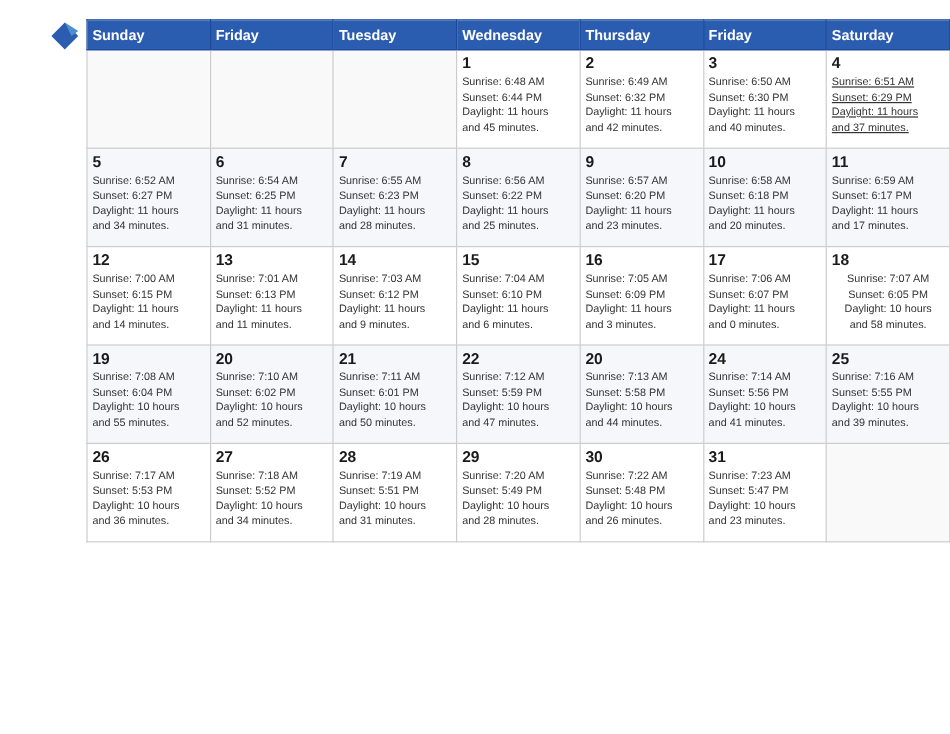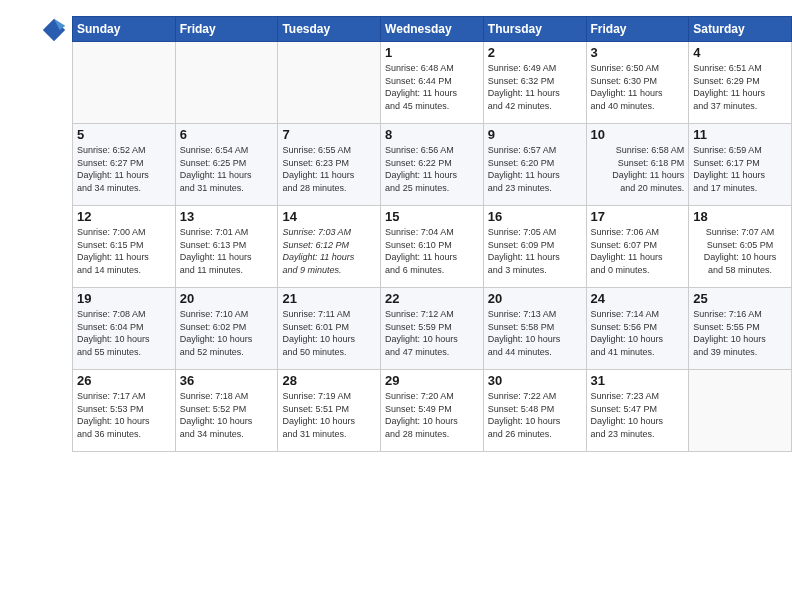--- a/index.html
+++ b/index.html
@@ -150,21 +150,21 @@
           </td>
           <td>
             <span class="day-number">3</span>
             <div class="day-info" style="white-space: pre-line;">Sunrise: 6:50 AM
 Sunset: 6:30 PM
 Daylight: 11 hours
 and 40 minutes.</div>
           </td>
           <td>
             <span class="day-number">4</span>
-            <div class="day-info" style="white-space: pre-line;">Sunrise: 6:51 AM
+            <div class="day-info" style="white-space: pre-line; text-decoration: underline;">Sunrise: 6:51 AM
 Sunset: 6:29 PM
 Daylight: 11 hours
 and 37 minutes.</div>
           </td>
         </tr>
         <tr>
           <td>
             <span class="day-number">5</span>
             <div class="day-info" style="white-space: pre-line;">Sunrise: 6:52 AM
 Sunset: 6:27 PM
@@ -194,21 +194,21 @@
           </td>
           <td>
             <span class="day-number">9</span>
             <div class="day-info" style="white-space: pre-line;">Sunrise: 6:57 AM
 Sunset: 6:20 PM
 Daylight: 11 hours
 and 23 minutes.</div>
           </td>
           <td>
             <span class="day-number">10</span>
-            <div class="day-info" style="white-space: pre-line; text-align: right;">Sunrise: 6:58 AM
+            <div class="day-info" style="white-space: pre-line;">Sunrise: 6:58 AM
 Sunset: 6:18 PM
 Daylight: 11 hours
 and 20 minutes.</div>
           </td>
           <td>
             <span class="day-number">11</span>
             <div class="day-info" style="white-space: pre-line;">Sunrise: 6:59 AM
 Sunset: 6:17 PM
 Daylight: 11 hours
 and 17 minutes.</div>
@@ -224,21 +224,21 @@
           </td>
           <td>
             <span class="day-number">13</span>
             <div class="day-info" style="white-space: pre-line;">Sunrise: 7:01 AM
 Sunset: 6:13 PM
 Daylight: 11 hours
 and 11 minutes.</div>
           </td>
           <td>
             <span class="day-number">14</span>
-            <div class="day-info" style="white-space: pre-line; font-style: italic;">Sunrise: 7:03 AM
+            <div class="day-info" style="white-space: pre-line;">Sunrise: 7:03 AM
 Sunset: 6:12 PM
 Daylight: 11 hours
 and 9 minutes.</div>
           </td>
           <td>
             <span class="day-number">15</span>
             <div class="day-info" style="white-space: pre-line;">Sunrise: 7:04 AM
 Sunset: 6:10 PM
 Daylight: 11 hours
 and 6 minutes.</div>
@@ -318,21 +318,21 @@
         </tr>
         <tr>
           <td>
             <span class="day-number">26</span>
             <div class="day-info" style="white-space: pre-line;">Sunrise: 7:17 AM
 Sunset: 5:53 PM
 Daylight: 10 hours
 and 36 minutes.</div>
           </td>
           <td>
-            <span class="day-number">36</span>
+            <span class="day-number">27</span>
             <div class="day-info" style="white-space: pre-line;">Sunrise: 7:18 AM
 Sunset: 5:52 PM
 Daylight: 10 hours
 and 34 minutes.</div>
           </td>
           <td>
             <span class="day-number">28</span>
             <div class="day-info" style="white-space: pre-line;">Sunrise: 7:19 AM
 Sunset: 5:51 PM
 Daylight: 10 hours

